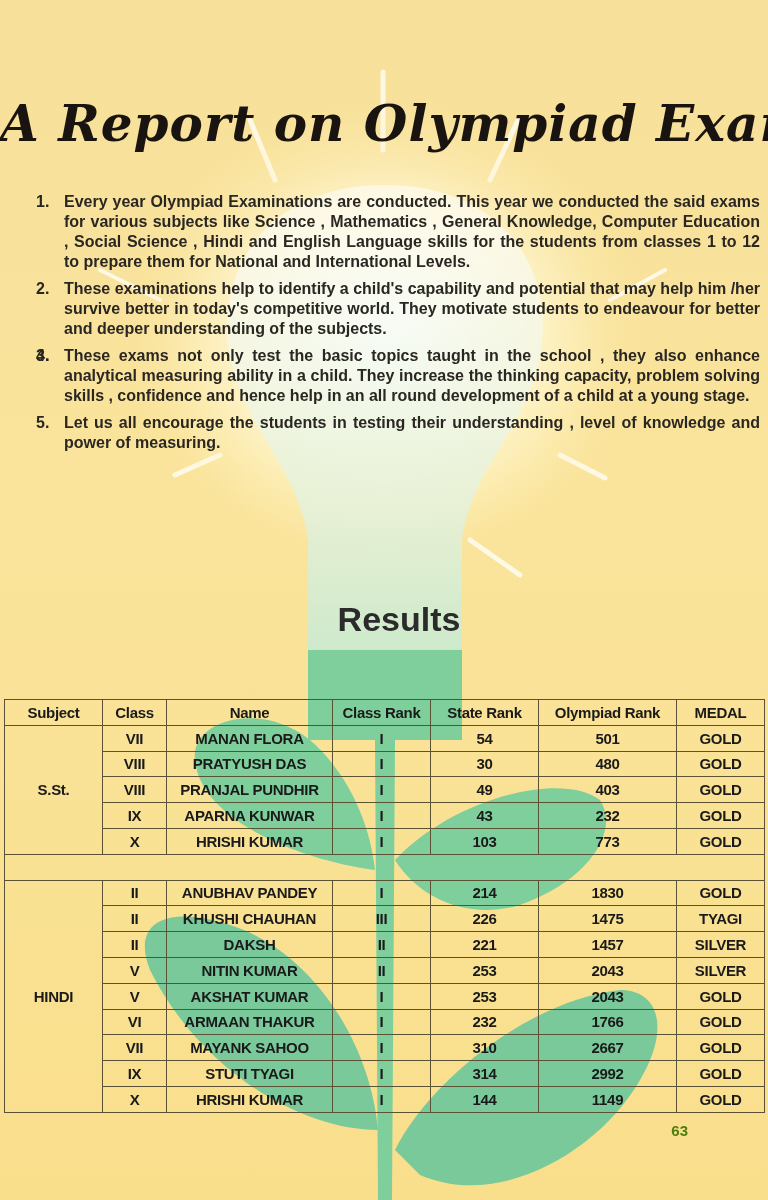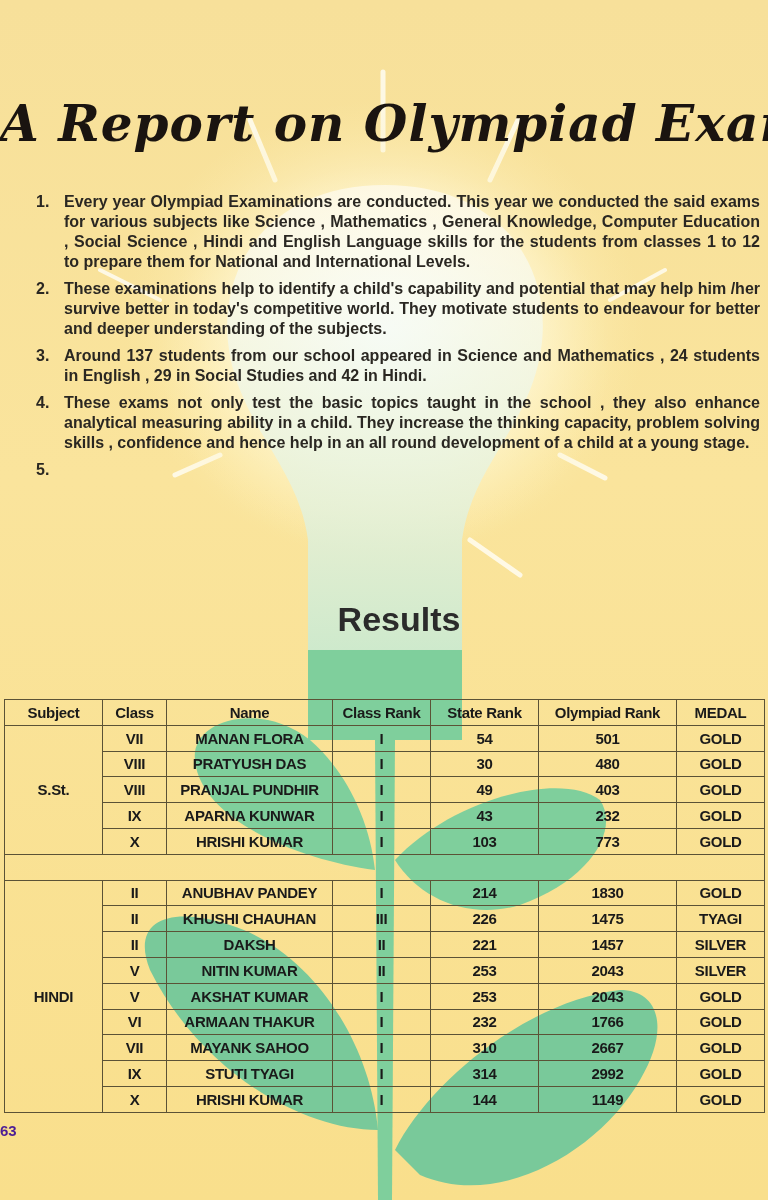--- a/index.html
+++ b/index.html
@@ -40,22 +40,22 @@
     font-family: "Liberation Sans", sans-serif; font-weight: bold;
     font-size: 15px; color: #1a1a1a; letter-spacing: -0.3px;
   }
   table.results th, table.results td {
     border: 1px solid #5b5236; text-align: center; padding: 0; height: 24.8px;
     background: transparent;
   }
   table.results th { font-size: 15px; }
   .spacer td { height: 24.8px; }
   .page-num {
-    position: absolute; left: 0; top: 1122px; width: 688px; text-align: left;
-    font-weight: bold; font-size: 15px; color: #4c1d95;
+    position: absolute; left: 0; top: 1122px; width: 688px; text-align: right;
+    font-weight: bold; font-size: 15px; color: #4d7c0f;
   }
 </style>
 </head>
 <body>
 
 <div class="bg"></div>
 
 <svg class="art" width="768" height="1200" viewBox="0 0 768 1200">
   <defs>
     <radialGradient id="glow" cx="50%" cy="50%" r="50%">
@@ -92,23 +92,23 @@
   <path d="M395 860 C 450 800, 560 770, 600 800 C 620 830, 590 880, 520 905 C 470 920, 420 900, 395 860 Z" fill="#7fcf9c"></path>
   <path d="M378 1130 C 300 1130, 200 1070, 150 970 C 130 920, 170 905, 230 925 C 310 950, 370 1040, 378 1130 Z" fill="#79c99a"></path>
   <path d="M395 1150 C 430 1080, 530 1000, 620 990 C 660 990, 670 1030, 640 1080 C 600 1150, 500 1210, 420 1175 Z" fill="#79c99a"></path>
 </svg>
 
 <div class="title">A Report on Olympiad Exams</div>
 
 <ol class="points">
   <li><span class="num">1.</span><span>Every year Olympiad Examinations are conducted. This year we conducted the said exams for various subjects like Science , Mathematics , General Knowledge, Computer Education , Social Science , Hindi and English Language skills for the students from classes 1 to 12 to prepare them for National and International Levels.</span></li>
   <li><span class="num">2.</span><span>These examinations help to identify a child's capability and potential that may help him /her survive better in today's competitive world. They motivate students to endeavour for better and deeper understanding of the subjects.</span></li>
-  <li><span class="num">3.</span><span>Around 137 students from our school appeared in Science and Mathematics , 24 students in English , 29 in Social Studies and 42 in Hindi.</span></li>
+  <li><span class="num">3.</span></li>
   <li><span class="num">4.</span><span>These exams not only test the basic topics taught in the school , they also enhance analytical measuring ability in a child. They increase the thinking capacity, problem solving skills , confidence and hence help in an all round development of a child at a young stage.</span></li>
-  <li><span class="num">5.</span></li>
+  <li><span class="num">5.</span><span>Let us all encourage the students in testing their understanding , level of knowledge and power of measuring.</span></li>
 </ol>
 
 <div class="results-title">Results</div>
 
 <table class="results">
   <colgroup>
     <col style="width:98px">
       <col style="width:64px">
       <col style="width:166px">
       <col style="width:98px">

